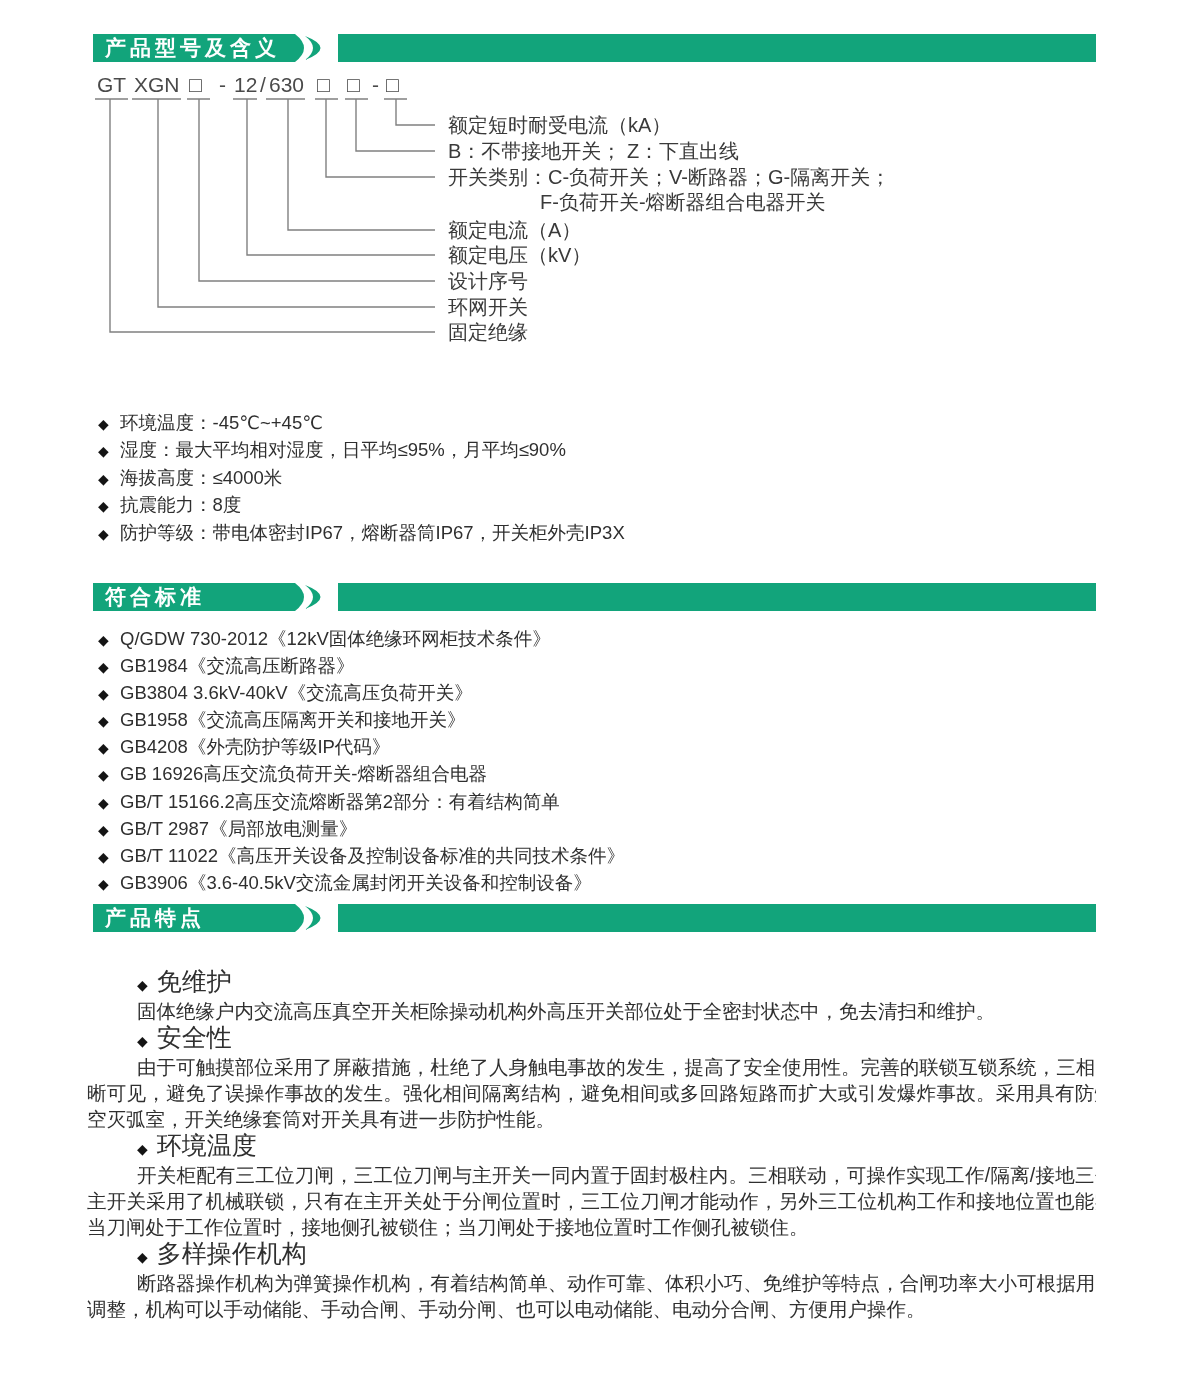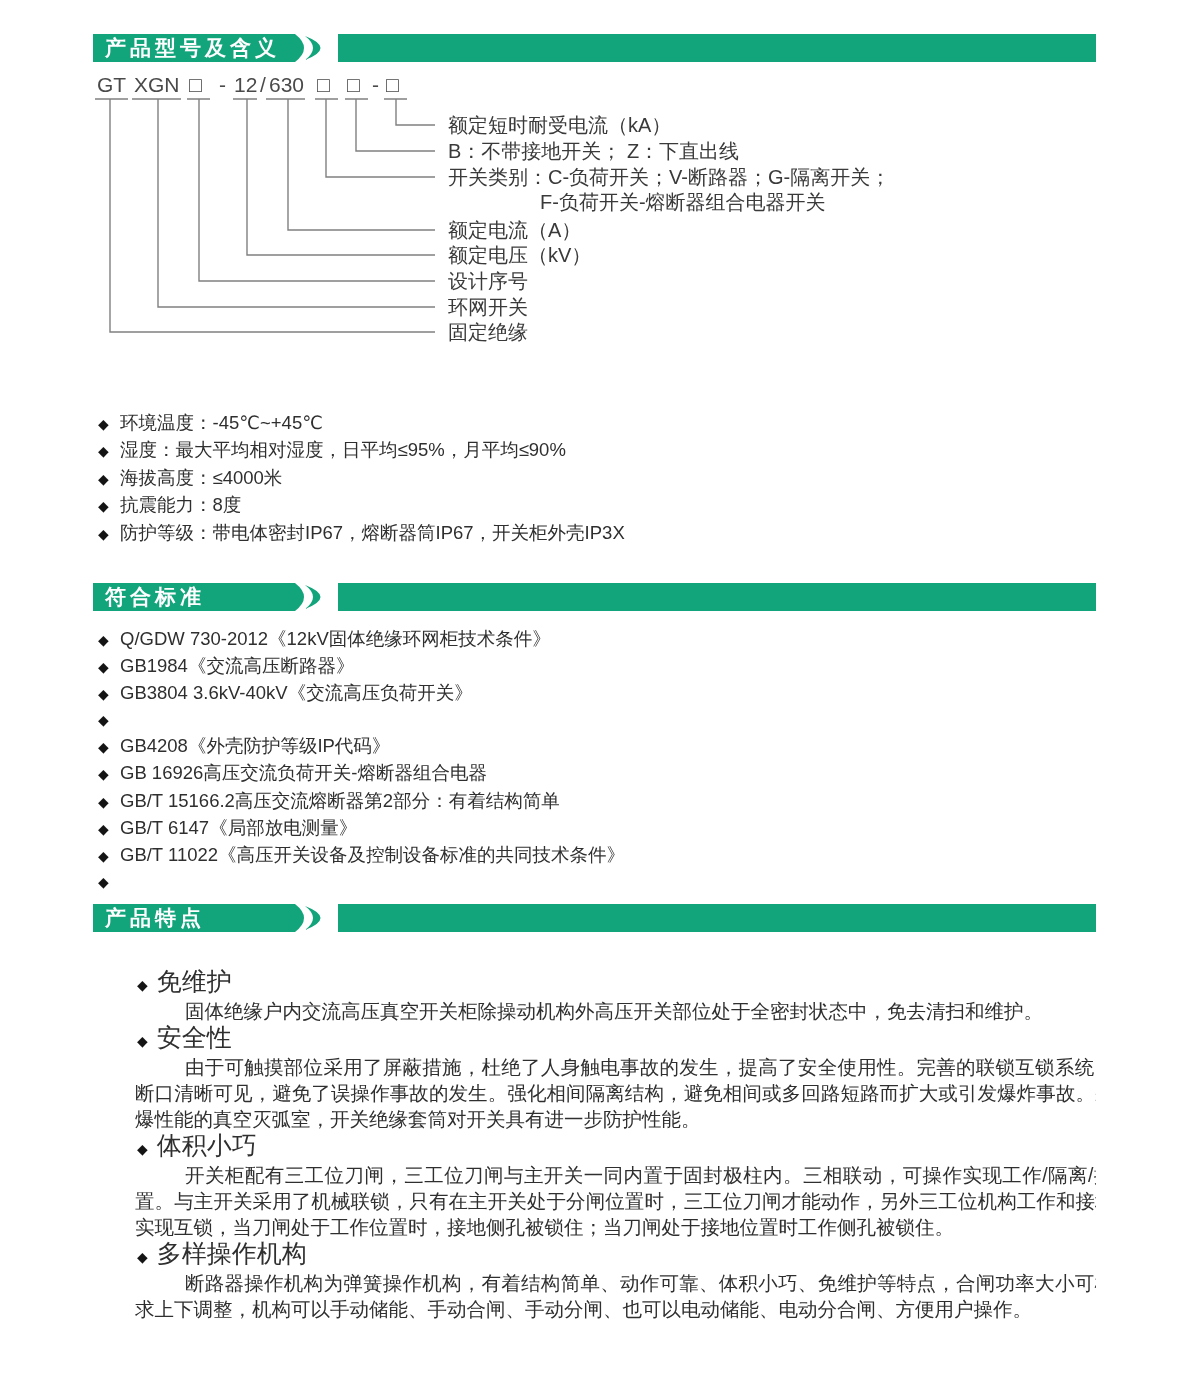--- a/index.html
+++ b/index.html
@@ -35,21 +35,21 @@
   #conditions-list .li{line-height:26.4px;}
   #standards-list{top:626px;}
   #standards-list .li{line-height:26.1px;}
 
   
   .features{position:absolute;left:87px;top:968px;width:1106px;
             font-size:19.5px;line-height:26px;color:#2f2f2f;}
   .feat-title{padding-left:50px;}
   .feat-title .diamond{font-size:14px;margin-right:9px;}
   .feat-name{font-size:25px;}
-  .feat-body{text-indent:50px;text-align:justify;margin-left:48px;}
+  .feat-body{text-indent:50px;text-align:justify;}
 </style>
 </head>
 <body>
 
 <div class="page">
 
   <div class="section-bar" style="top:34px;">
     <svg class="bar-deco" viewBox="0 0 245 28">
       <path d="M0 0 H202 Q220 14 202 28 H0 Z"></path>
       <path d="M212 2 Q243 14 212 26 Q228 14 212 2 Z"></path>
@@ -135,62 +135,64 @@
     <div class="li">
         <span class="diamond">◆</span>
         <span>GB1984《交流高压断路器》</span>
       </div>
     <div class="li">
         <span class="diamond">◆</span>
         <span>GB3804 3.6kV-40kV《交流高压负荷开关》</span>
       </div>
     <div class="li">
         <span class="diamond">◆</span>
+        <span>GB1958《交流高压隔离开关和接地开关》</span>
       </div>
     <div class="li">
         <span class="diamond">◆</span>
         <span>GB4208《外壳防护等级IP代码》</span>
       </div>
     <div class="li">
         <span class="diamond">◆</span>
         <span>GB 16926高压交流负荷开关-熔断器组合电器</span>
       </div>
     <div class="li">
         <span class="diamond">◆</span>
         <span>GB/T 15166.2高压交流熔断器第2部分：有着结构简单</span>
       </div>
     <div class="li">
         <span class="diamond">◆</span>
-        <span>GB/T 6147《局部放电测量》</span>
+        <span>GB/T 2987《局部放电测量》</span>
       </div>
     <div class="li">
         <span class="diamond">◆</span>
         <span>GB/T 11022《高压开关设备及控制设备标准的共同技术条件》</span>
       </div>
     <div class="li">
         <span class="diamond">◆</span>
+        <span>GB3906《3.6-40.5kV交流金属封闭开关设备和控制设备》</span>
       </div>
   </div>
 
   <div class="section-bar" style="top:904px;">
     <svg class="bar-deco" viewBox="0 0 245 28">
       <path d="M0 0 H202 Q220 14 202 28 H0 Z"></path>
       <path d="M212 2 Q243 14 212 26 Q228 14 212 2 Z"></path>
     </svg>
     <div class="bar-fill"></div>
     <span class="bar-title">产品特点</span>
   </div>
 
   <div class="features">
     <div class="feat-title"><span class="diamond">◆</span><span class="feat-name">免维护</span></div>
     <p class="feat-body">固体绝缘户内交流高压真空开关柜除操动机构外高压开关部位处于全密封状态中，免去清扫和维护。</p>
 
     <div class="feat-title"><span class="diamond">◆</span><span class="feat-name">安全性</span></div>
     <p class="feat-body">由于可触摸部位采用了屏蔽措施，杜绝了人身触电事故的发生，提高了安全使用性。完善的联锁互锁系统，三相隔离断口清晰可见，避免了误操作事故的发生。强化相间隔离结构，避免相间或多回路短路而扩大或引发爆炸事故。采用具有防爆性能的真空灭弧室，开关绝缘套筒对开关具有进一步防护性能。</p>
 
-    <div class="feat-title"><span class="diamond">◆</span><span class="feat-name">体积小巧</span></div>
+    <div class="feat-title"><span class="diamond">◆</span><span class="feat-name">环境温度</span></div>
     <p class="feat-body">开关柜配有三工位刀闸，三工位刀闸与主开关一同内置于固封极柱内。三相联动，可操作实现工作/隔离/接地三个位置。与主开关采用了机械联锁，只有在主开关处于分闸位置时，三工位刀闸才能动作，另外三工位机构工作和接地位置也能实现互锁，当刀闸处于工作位置时，接地侧孔被锁住；当刀闸处于接地位置时工作侧孔被锁住。</p>
 
     <div class="feat-title"><span class="diamond">◆</span><span class="feat-name">多样操作机构</span></div>
     <p class="feat-body">断路器操作机构为弹簧操作机构，有着结构简单、动作可靠、体积小巧、免维护等特点，合闸功率大小可根据用户要求上下调整，机构可以手动储能、手动合闸、手动分闸、也可以电动储能、电动分合闸、方便用户操作。</p>
   </div>
 
 </div>
 
 </body></html>

